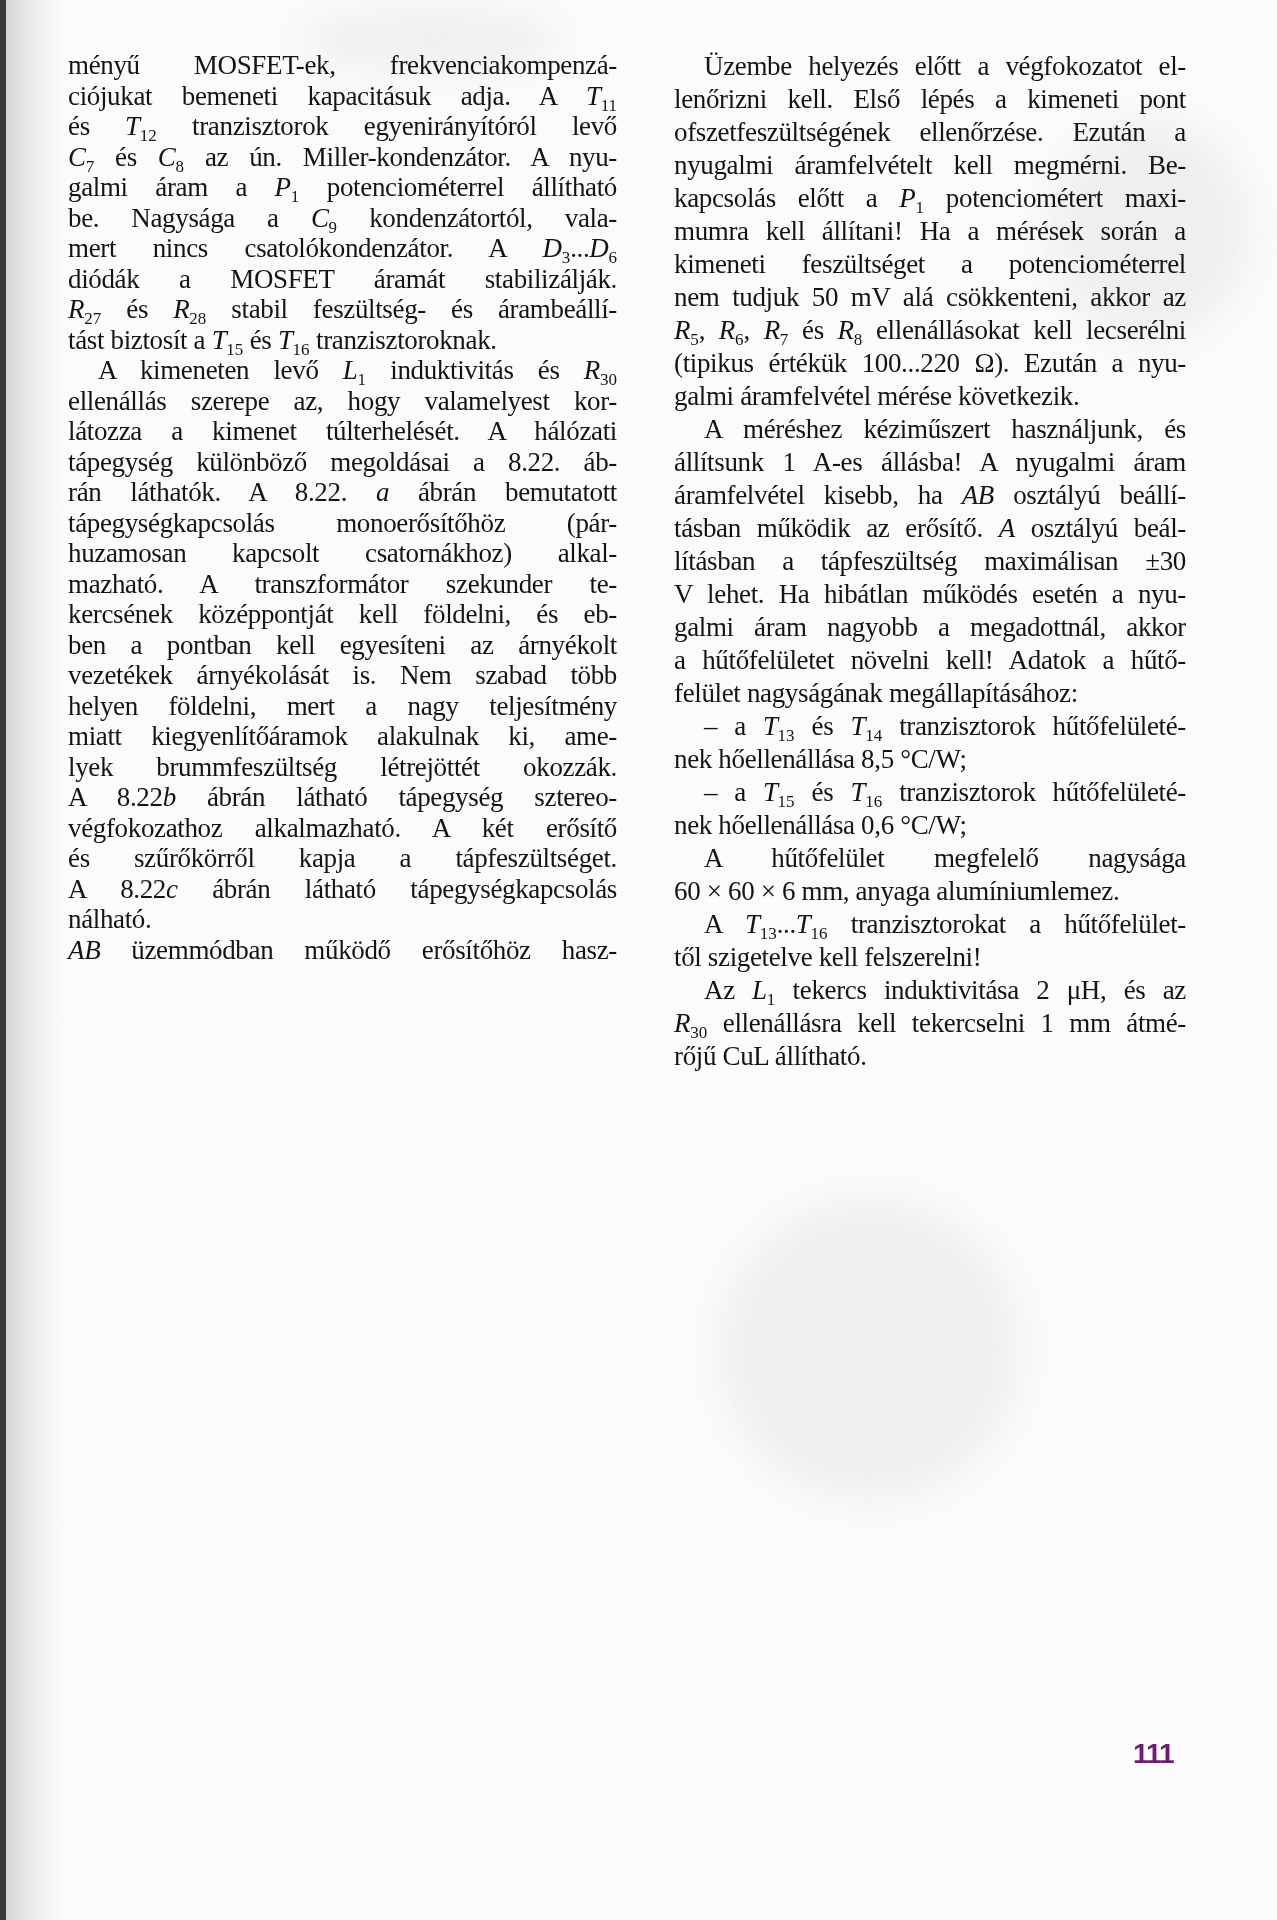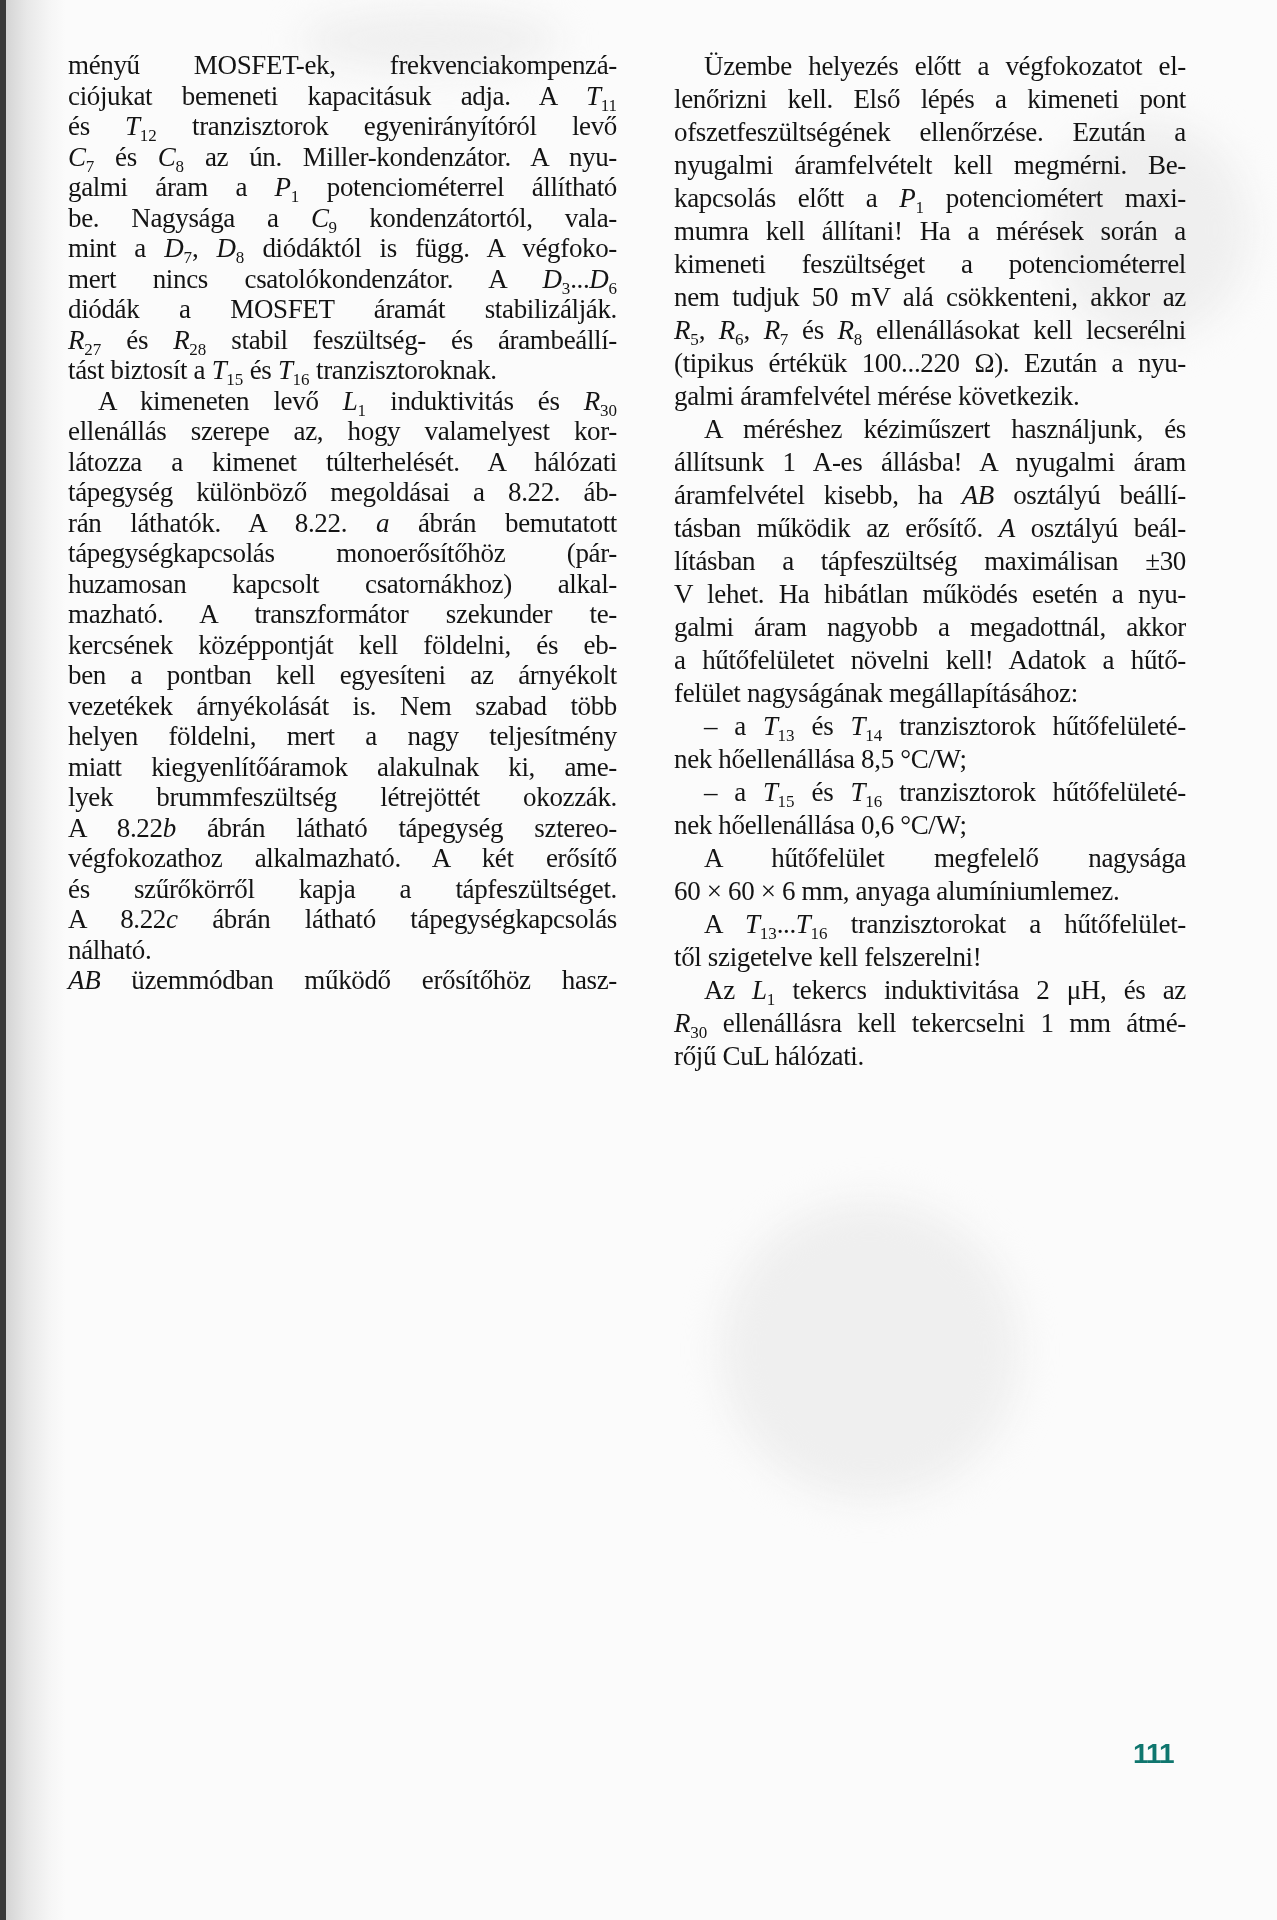--- a/index.html
+++ b/index.html
@@ -31,40 +31,39 @@
   }
   .col-left .line { height: 30.5px; line-height: 30.5px; }
   .col-right .line { height: 33px; line-height: 33px; }
   .line.last { text-align-last: left; }
   .line.indent { padding-left: 30px; }
   .sym { font-style: italic; }
   .sub { font-style: normal; font-size: 17px; vertical-align: -6px; letter-spacing: 0; }
   .page-number {
     position: absolute; left: 1133px; top: 1738px;
     font-family: "Liberation Sans", "DejaVu Sans", sans-serif;
-    font-weight: bold; font-size: 28px; letter-spacing: -1px; color: #0f766e;
+    font-weight: bold; font-size: 28px; letter-spacing: -1px; color: #701a75;
   }
 </style>
 </head>
 <body>
 
 <div class="binding"></div>
 <div class="binding-shadow"></div>
 <div class="blotch" style="left:300px;top:10px;width:260px;height:60px;"></div>
 <div class="blotch" style="left:1050px;top:120px;width:200px;height:220px;"></div>
 <div class="blotch" style="left:720px;top:1200px;width:300px;height:300px;"></div>
 
 <div class="column col-left" id="col-left">
     <div class="line"><span>ményű MOSFET-ek, frekvenciakompenzá-</span></div>
     <div class="line"><span>ciójukat bemeneti kapacitásuk adja. A </span><span class="sym"><span>T</span><span class="sub">11</span></span></div>
     <div class="line"><span>és </span><span class="sym"><span>T</span><span class="sub">12</span></span><span> tranzisztorok egyenirányítóról levő</span></div>
     <div class="line"><span class="sym"><span>C</span><span class="sub">7</span></span><span> és </span><span class="sym"><span>C</span><span class="sub">8</span></span><span> az ún. Miller-kondenzátor. A nyu-</span></div>
     <div class="line"><span>galmi áram a </span><span class="sym"><span>P</span><span class="sub">1</span></span><span> potenciométerrel állítható</span></div>
     <div class="line"><span>be. Nagysága a </span><span class="sym"><span>C</span><span class="sub">9</span></span><span> kondenzátortól, vala-</span></div>
-    <div class="line"><span>mint a </span><span class="sym"><span>D</span><span class="sub">7</span></span><span>, </span><span class="sym"><span>D</span><span class="sub">8</span></span><span> diódáktól is függ. A végfoko-</span></div>
     <div class="line"><span>mert nincs csatolókondenzátor. A </span><span class="sym"><span>D</span><span class="sub">3</span></span><span>...</span><span class="sym"><span>D</span><span class="sub">6</span></span></div>
     <div class="line"><span>diódák a MOSFET áramát stabilizálják.</span></div>
     <div class="line"><span class="sym"><span>R</span><span class="sub">27</span></span><span> és </span><span class="sym"><span>R</span><span class="sub">28</span></span><span> stabil feszültség- és árambeállí-</span></div>
     <div class="line last"><span>tást biztosít a </span><span class="sym"><span>T</span><span class="sub">15</span></span><span> és </span><span class="sym"><span>T</span><span class="sub">16</span></span><span> tranzisztoroknak.</span></div>
     <div class="line indent"><span>A kimeneten levő </span><span class="sym"><span>L</span><span class="sub">1</span></span><span> induktivitás és </span><span class="sym"><span>R</span><span class="sub">30</span></span></div>
     <div class="line"><span>ellenállás szerepe az, hogy valamelyest kor-</span></div>
     <div class="line"><span>látozza a kimenet túlterhelését. A hálózati</span></div>
     <div class="line"><span>tápegység különböző megoldásai a 8.22. áb-</span></div>
     <div class="line"><span>rán láthatók. A 8.22. </span><span class="sym"><span>a</span></span><span> ábrán bemutatott</span></div>
     <div class="line"><span>tápegységkapcsolás monoerősítőhöz (pár-</span></div>
@@ -107,16 +106,16 @@
     <div class="line indent"><span>– a </span><span class="sym"><span>T</span><span class="sub">13</span></span><span> és </span><span class="sym"><span>T</span><span class="sub">14</span></span><span> tranzisztorok hűtőfelületé-</span></div>
     <div class="line last"><span>nek hőellenállása 8,5 °C/W;</span></div>
     <div class="line indent"><span>– a </span><span class="sym"><span>T</span><span class="sub">15</span></span><span> és </span><span class="sym"><span>T</span><span class="sub">16</span></span><span> tranzisztorok hűtőfelületé-</span></div>
     <div class="line last"><span>nek hőellenállása 0,6 °C/W;</span></div>
     <div class="line indent"><span>A hűtőfelület megfelelő nagysága</span></div>
     <div class="line last"><span>60 × 60 × 6 mm, anyaga alumíniumlemez.</span></div>
     <div class="line indent"><span>A </span><span class="sym"><span>T</span><span class="sub">13</span></span><span>...</span><span class="sym"><span>T</span><span class="sub">16</span></span><span> tranzisztorokat a hűtőfelület-</span></div>
     <div class="line last"><span>től szigetelve kell felszerelni!</span></div>
     <div class="line indent"><span>Az </span><span class="sym"><span>L</span><span class="sub">1</span></span><span> tekercs induktivitása 2 μH, és az</span></div>
     <div class="line"><span class="sym"><span>R</span><span class="sub">30</span></span><span> ellenállásra kell tekercselni 1 mm átmé-</span></div>
-    <div class="line last"><span>rőjű CuL hálózati.</span></div>
+    <div class="line last"><span>rőjű CuL állítható.</span></div>
   </div>
 
 <div class="page-number">111</div>
 
 </body></html>

